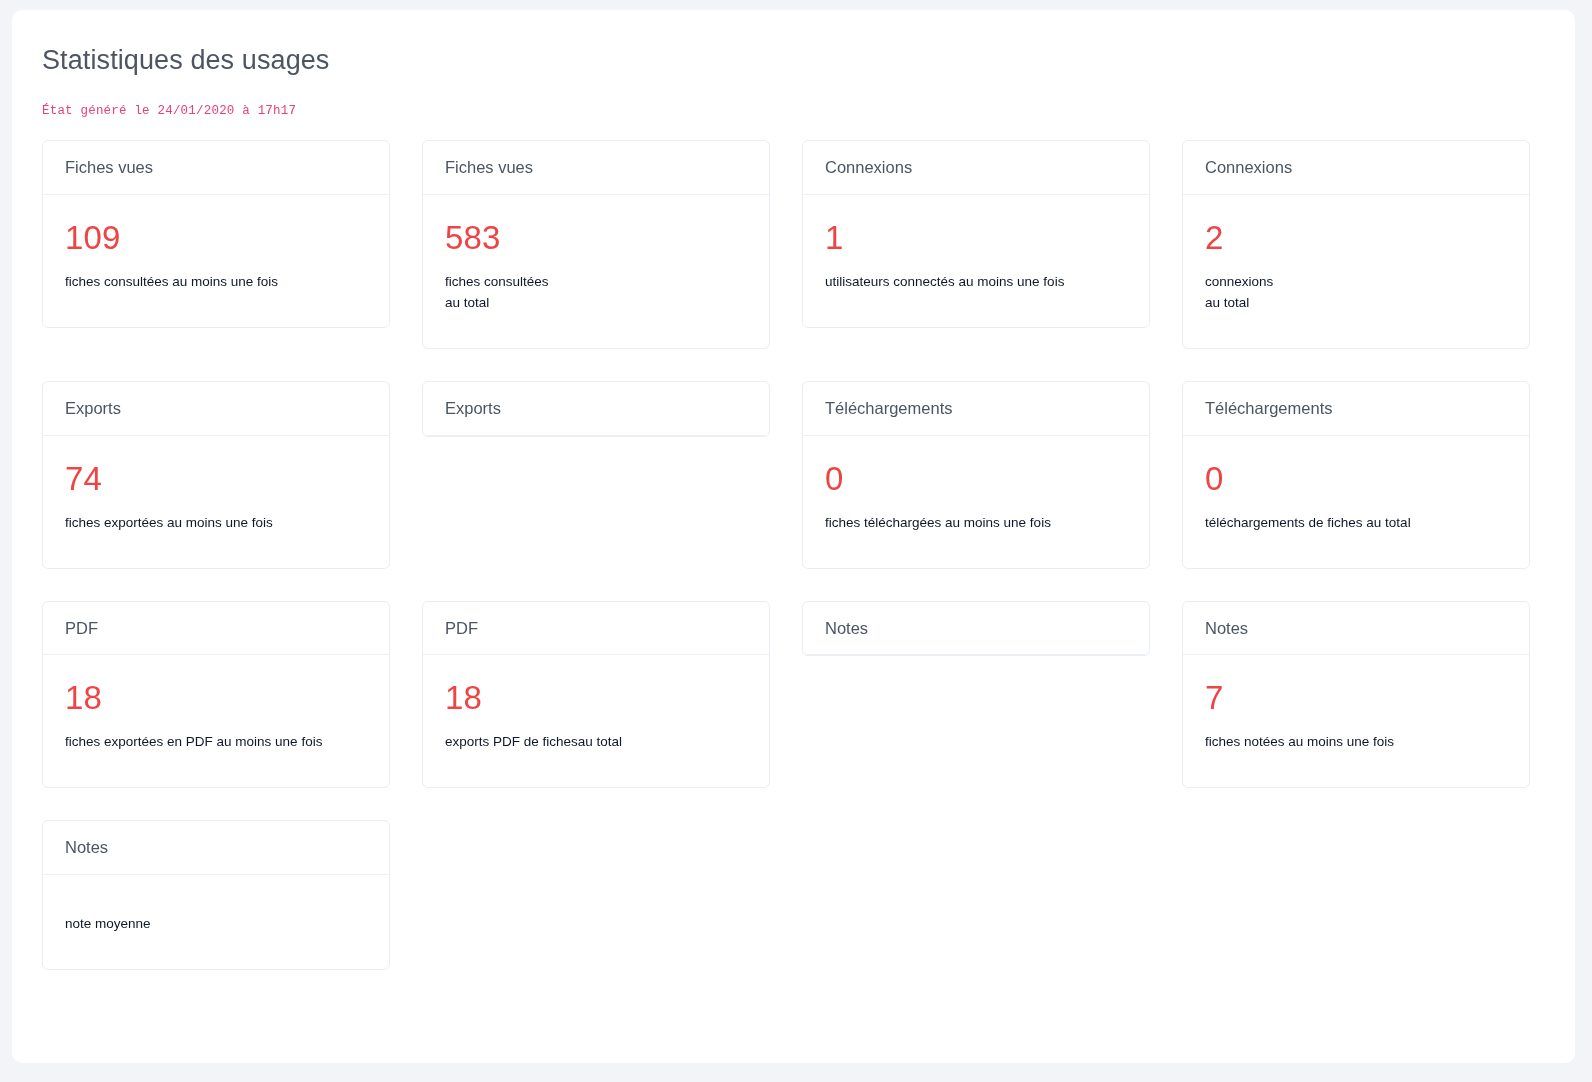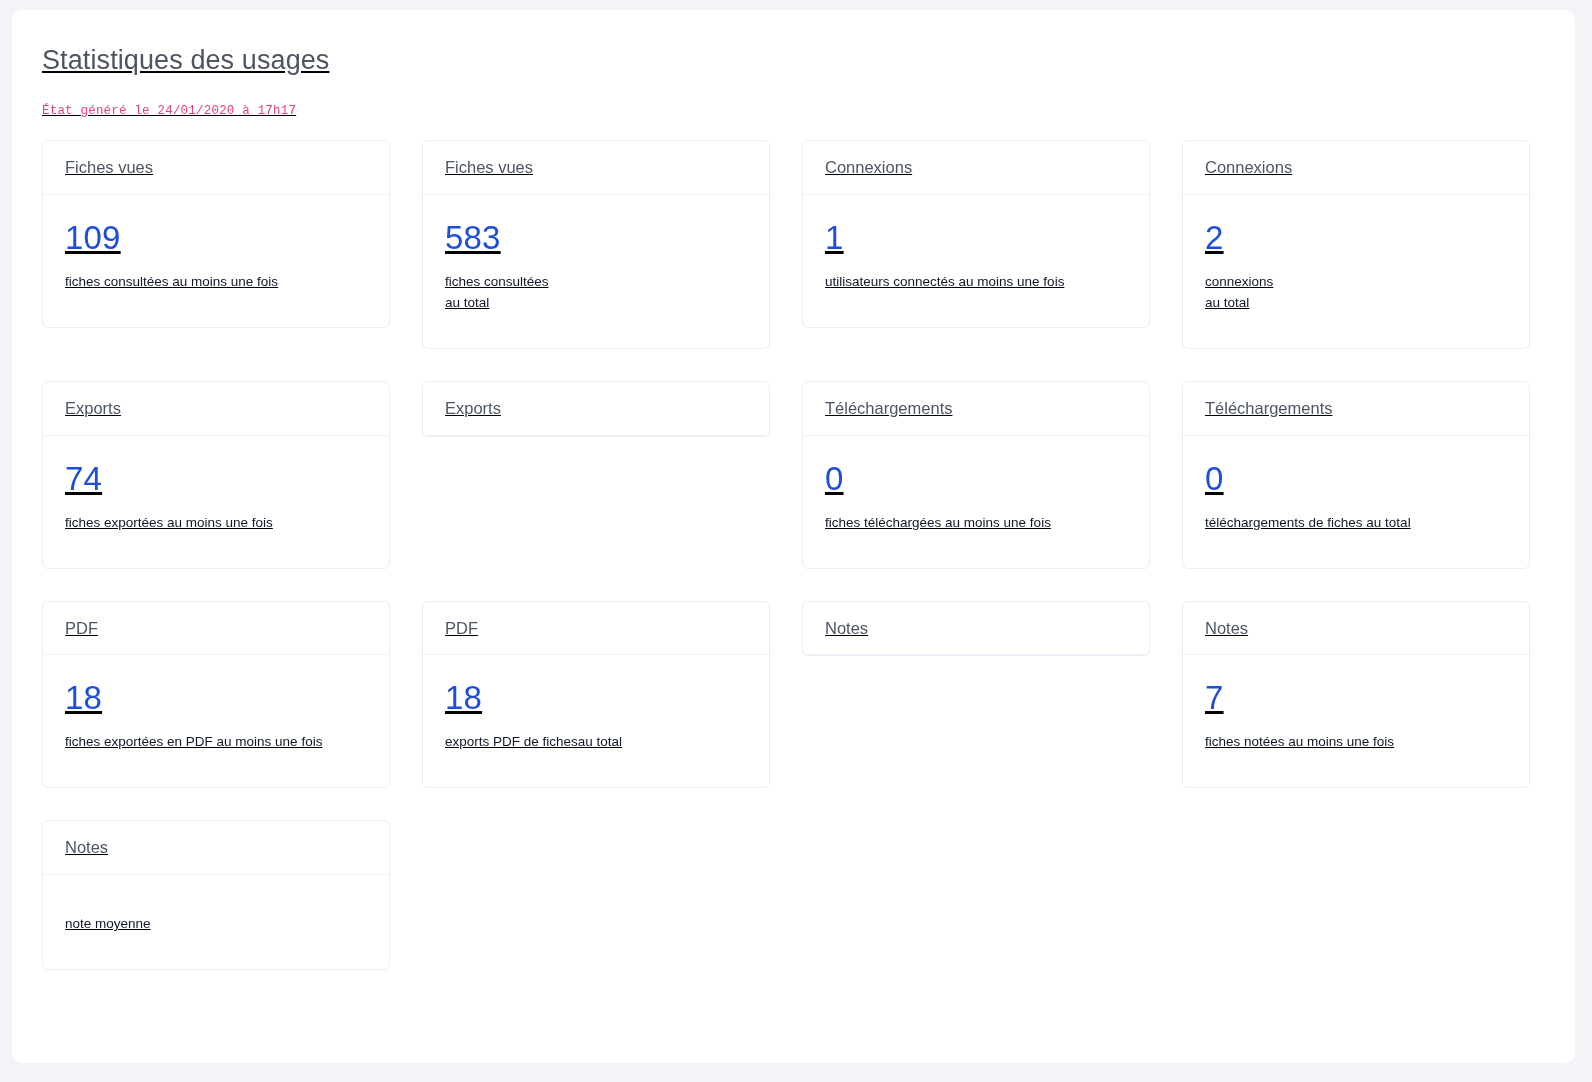--- a/index.html
+++ b/index.html
@@ -14,21 +14,20 @@
 
   .page-panel {
     position: absolute;
     left: 12px;
     top: 10px;
     width: 1563px;
     height: 1053px;
     background: #ffffff;
     border-radius: 10px;
     overflow: hidden;
-    text-decoration: underline;
   }
 
   .page-inner {
     padding: 34px 30px 0 30px;
   }
 
   .page-title {
     font-size: 27px;
     font-weight: 400;
     color: #4d5562;
@@ -73,21 +72,21 @@
     line-height: 1.2;
   }
 
   .stat-card-body {
     padding: 24px 22px 34px 22px;
   }
 
   .stat-value {
     font-size: 33px;
     font-weight: 400;
-    color: #1d4ed8;
+    color: #ef4444;
     line-height: 1.15;
     letter-spacing: 0.2px;
   }
 
   .stat-label {
     margin-top: 15px;
     font-size: 13.5px;
     color: #0f172a;
     line-height: 1.55;
     white-space: pre-line;

